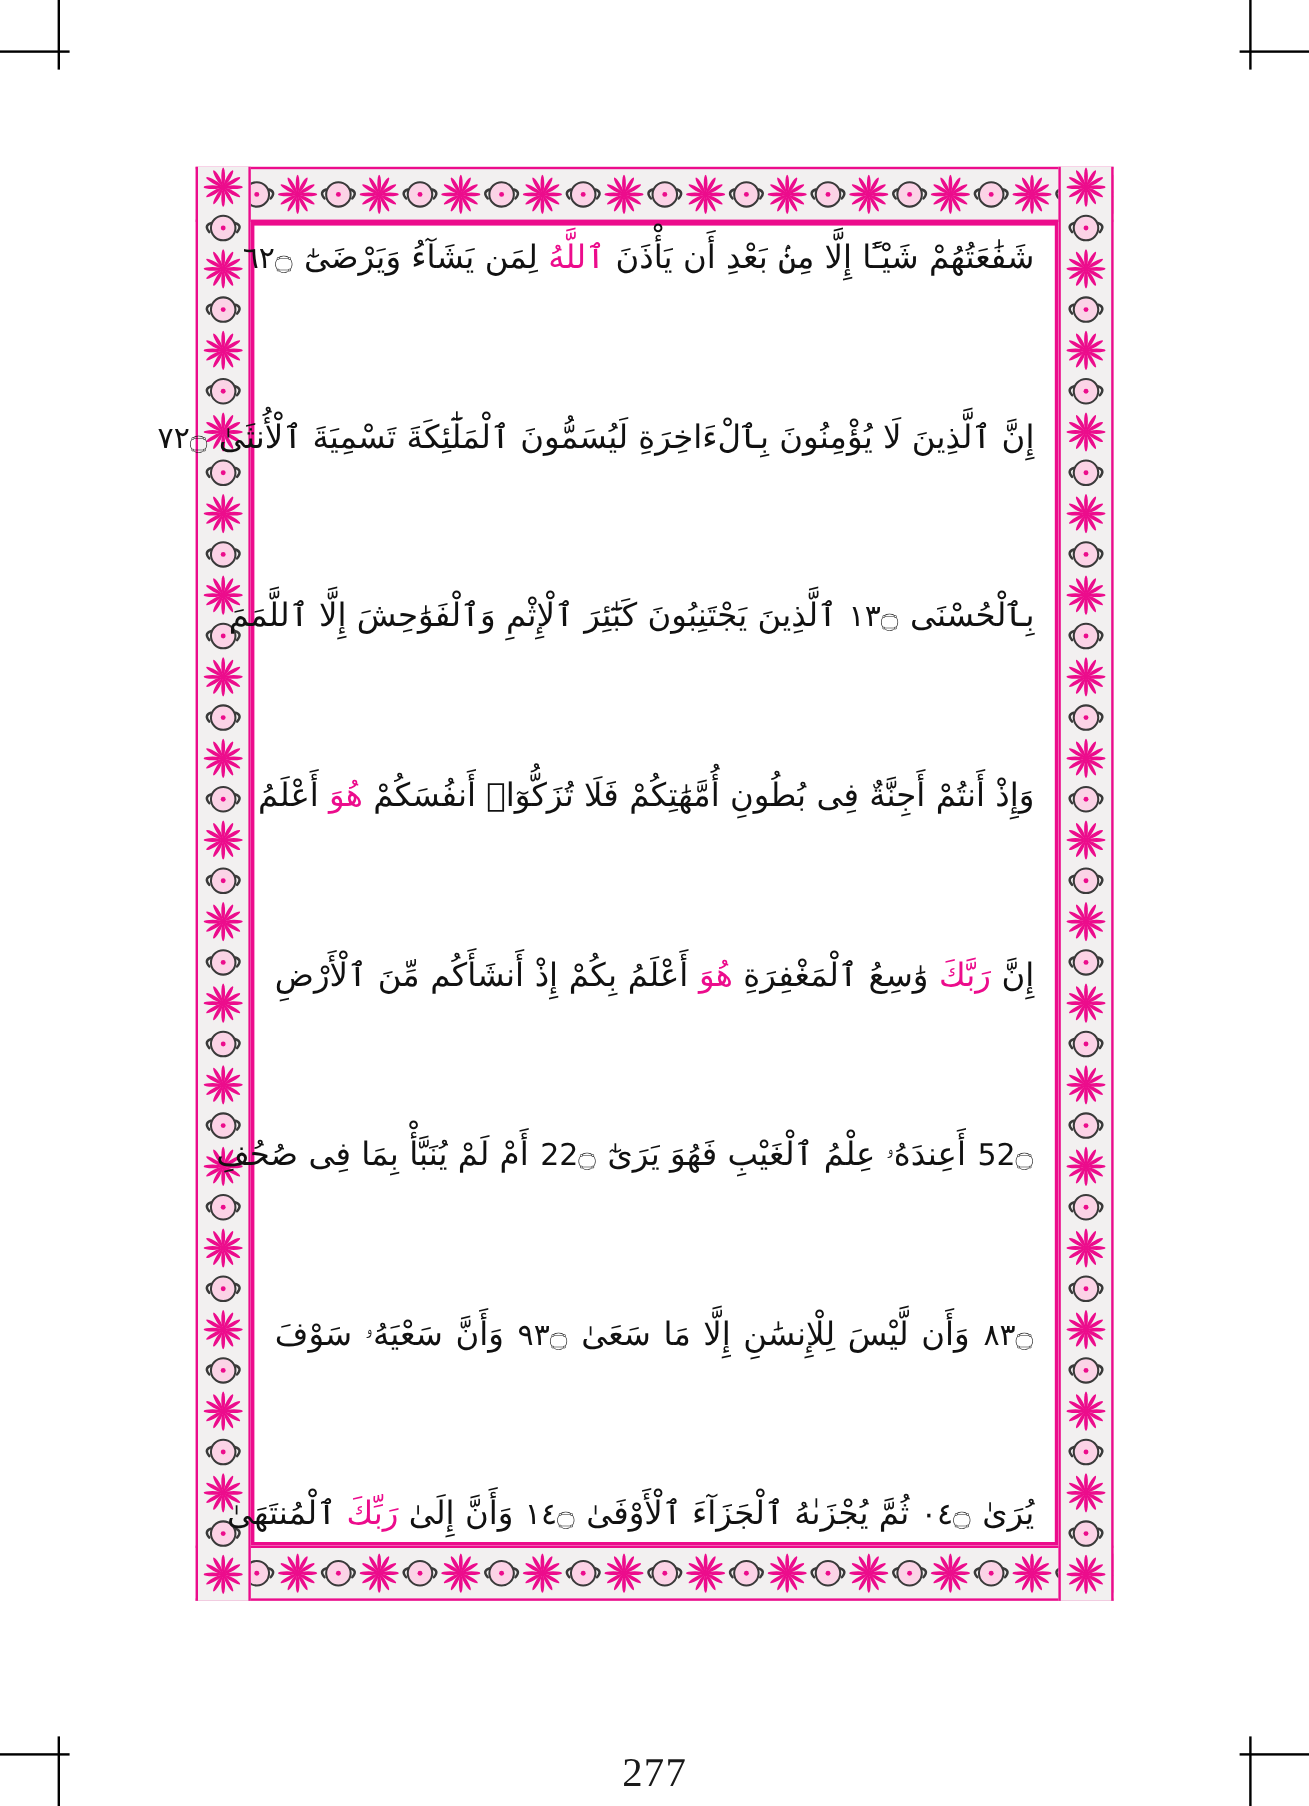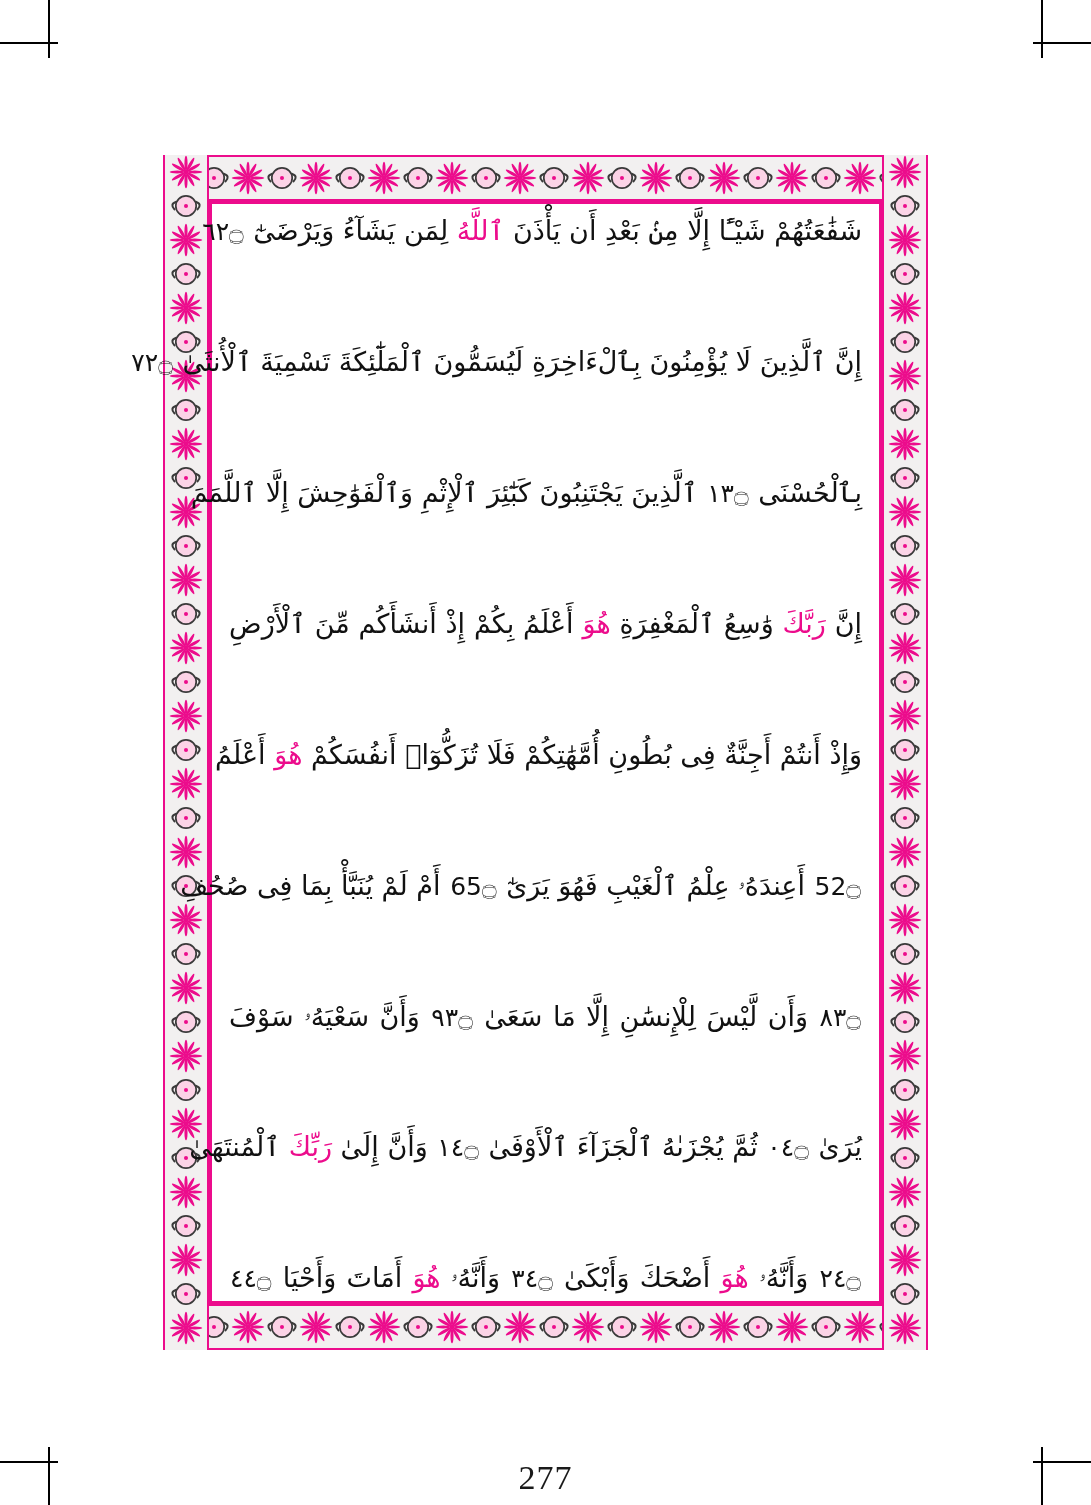--- a/index.html
+++ b/index.html
@@ -26,21 +26,21 @@
   .cm-tr-h { right: 0px;  top: 42px; }
   .cm-bl-v { left: 48px;  bottom: 0px; }
   .cm-bl-h { left: 0px;   bottom: 42px; }
   .cm-br-v { right: 48px; bottom: 0px; }
   .cm-br-h { right: 0px;  bottom: 42px; }
 
   
   #page-frame {
     position: absolute;
     left: 163px;
-    top: 155px;
+    top: 139px;
     width: 765px;
     height: 1195px;
     box-sizing: border-box;
     background: #ffffff;
   }
 
   
   .ornament-band {
     position: absolute;
     box-sizing: border-box;
@@ -1561,23 +1561,22 @@
         </div>
       </div>
   </div>
 
   <div class="inner-rule"></div>
 
   <div id="text-area">
       <div class="quran-line"><span>شَفَٰعَتُهُمْ شَيْـًٔا إِلَّا مِنۢ بَعْدِ أَن يَأْذَنَ </span><span class="hl">ٱللَّهُ</span><span> لِمَن يَشَآءُ وَيَرْضَىٰٓ </span><span class="ayah">۝٢٦</span></div>
       <div class="quran-line"><span>إِنَّ ٱلَّذِينَ لَا يُؤْمِنُونَ بِٱلْءَاخِرَةِ لَيُسَمُّونَ ٱلْمَلَٰٓئِكَةَ تَسْمِيَةَ ٱلْأُنثَىٰ </span><span class="ayah">۝٢٧</span></div>
       <div class="quran-line"><span>بِٱلْحُسْنَى </span><span class="ayah">۝٣١</span><span> ٱلَّذِينَ يَجْتَنِبُونَ كَبَٰٓئِرَ ٱلْإِثْمِ وَٱلْفَوَٰحِشَ إِلَّا ٱللَّمَمَ</span></div>
+      <div class="quran-line"><span>وَإِذْ أَنتُمْ أَجِنَّةٌ فِى بُطُونِ أُمَّهَٰتِكُمْ فَلَا تُزَكُّوٓا۟ أَنفُسَكُمْ </span><span class="hl">هُوَ</span><span> أَعْلَمُ</span></div>
       <div class="quran-line"><span>إِنَّ </span><span class="hl">رَبَّكَ</span><span> وَٰسِعُ ٱلْمَغْفِرَةِ </span><span class="hl">هُوَ</span><span> أَعْلَمُ بِكُمْ إِذْ أَنشَأَكُم مِّنَ ٱلْأَرْضِ</span></div>
-      <div class="quran-line"><span>وَإِذْ أَنتُمْ أَجِنَّةٌ فِى بُطُونِ أُمَّهَٰتِكُمْ فَلَا تُزَكُّوٓا۟ أَنفُسَكُمْ </span><span class="hl">هُوَ</span><span> أَعْلَمُ</span></div>
-      <div class="quran-line"><span class="ayah">۝25</span><span> أَعِندَهُۥ عِلْمُ ٱلْغَيْبِ فَهُوَ يَرَىٰٓ </span><span class="ayah">۝56</span><span> أَمْ لَمْ يُنَبَّأْ بِمَا فِى صُحُفِ</span></div>
+      <div class="quran-line"><span class="ayah">۝25</span><span> أَعِندَهُۥ عِلْمُ ٱلْغَيْبِ فَهُوَ يَرَىٰٓ </span><span class="ayah">۝22</span><span> أَمْ لَمْ يُنَبَّأْ بِمَا فِى صُحُفِ</span></div>
       <div class="quran-line"><span class="ayah">۝٣٨</span><span> وَأَن لَّيْسَ لِلْإِنسَٰنِ إِلَّا مَا سَعَىٰ </span><span class="ayah">۝٣٩</span><span> وَأَنَّ سَعْيَهُۥ سَوْفَ</span></div>
       <div class="quran-line"><span>يُرَىٰ </span><span class="ayah">۝٤٠</span><span> ثُمَّ يُجْزَىٰهُ ٱلْجَزَآءَ ٱلْأَوْفَىٰ </span><span class="ayah">۝٤١</span><span> وَأَنَّ إِلَىٰ </span><span class="hl">رَبِّكَ</span><span> ٱلْمُنتَهَىٰ</span></div>
-      <div class="quran-line"><span class="ayah">۝٤٢</span><span> وَأَنَّهُۥ </span><span class="hl">هُوَ</span><span> أَضْحَكَ وَأَبْكَىٰ </span><span class="ayah">۝٤٣</span><span> وَأَنَّهُۥ </span><span class="hl">هُوَ</span><span> أَمَاتَ وَأَحْيَا </span><span class="ayah">۝٤٤</span></div>
     </div>
 
 </div>
 
 <div id="page-number">277</div>
 
 </body></html>

